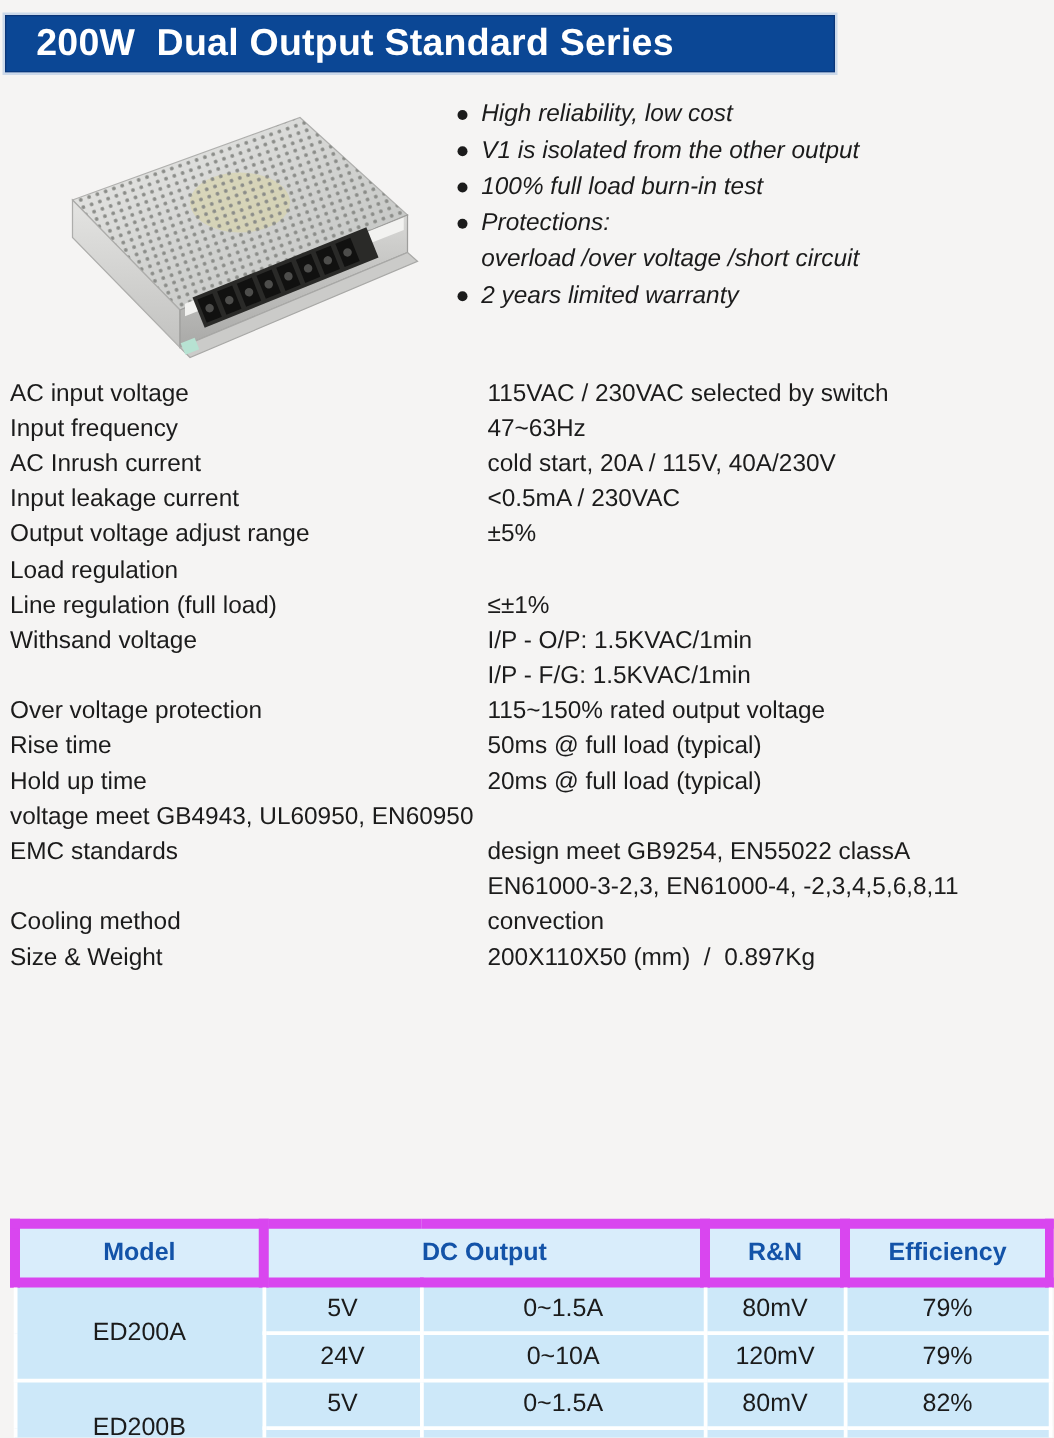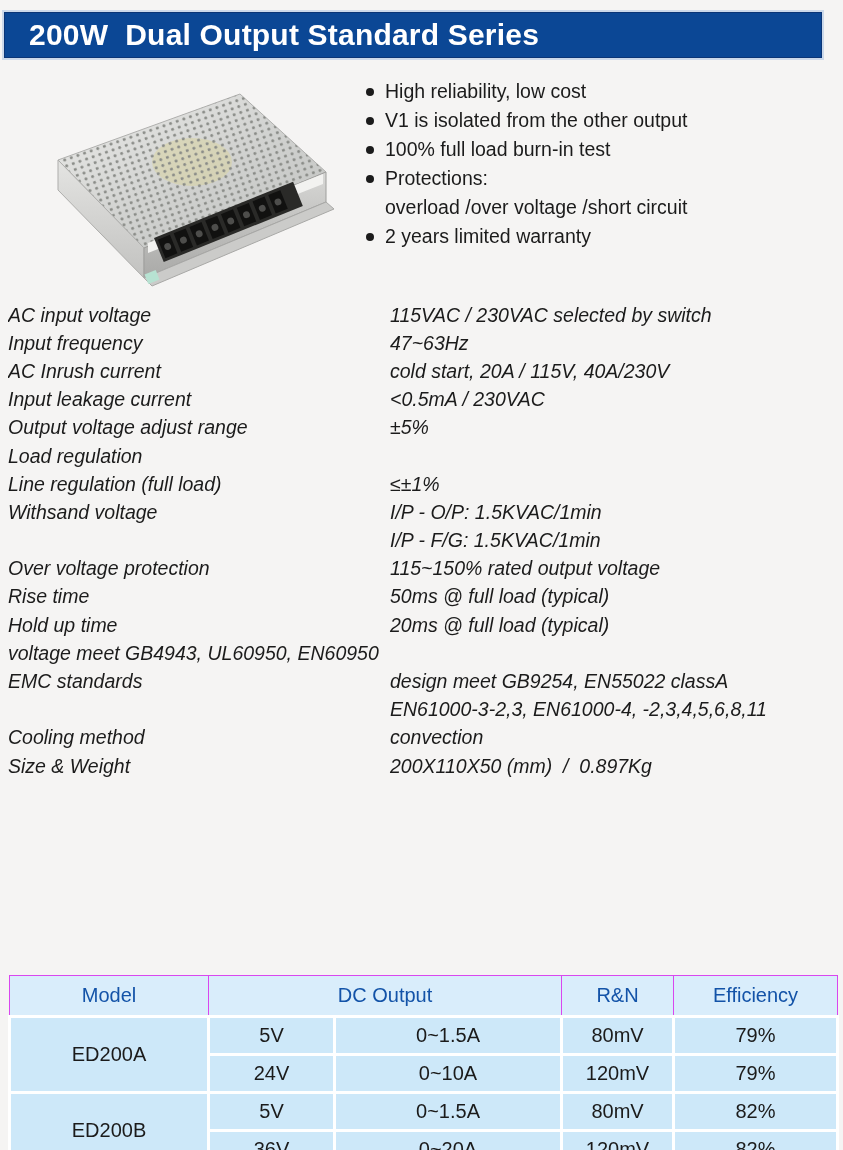--- a/index.html
+++ b/index.html
@@ -3,57 +3,57 @@
 <meta charset="utf-8">
 <style>
   html,body{margin:0;padding:0;}
   body{
     width:843px;height:1150px;position:relative;overflow:hidden;
     background:var(--page-bg,#f5f4f3);
     font-family:"Liberation Sans",sans-serif;color:#1b1b1b;
   }
   
   .banner{
-    position:absolute;left:4px;top:12px;width:818px;height:46px;box-sizing:border-box;
+    position:absolute;left:4px;top:12px;width:664px;height:46px;box-sizing:border-box;
     background:var(--banner-bg,#0b4795);
     border:1px solid #0a3577;outline:2px solid #ccd9ea;
     display:flex;align-items:center;
   }
   .banner-title{
     color:#ffffff;font-weight:bold;font-size:30px;padding-left:24px;
     white-space:pre;letter-spacing:.2px;
   }
   
   .photo{position:absolute;left:42px;top:80px;width:296px;height:214px;}
   
   .features{position:absolute;left:366px;top:77px;width:472px;margin:0;padding:0;list-style:none;}
   .feature-item{display:flex;font-size:19.5px;line-height:29px;}
   .bullet-dot{
     flex:0 0 auto;width:8px;height:8px;border-radius:50%;background:#1b1b1b;
     margin:11px 11px 0 0;
   }
-  .feature-text{white-space:pre-line;}
-  
-  .specs{position:absolute;left:8px;top:301px;width:828px;font-style:italic;}
+  .feature-text{white-space:pre-line;font-style:italic;}
+  
+  .specs{position:absolute;left:8px;top:301px;width:828px;}
   .spec-row{display:flex;align-items:center;height:28.2px;font-size:19.5px;}
   .spec-left{flex:0 0 382px;display:flex;align-items:center;overflow:hidden;}
   .spec-label{white-space:pre;padding-right:7px;}
   .spec-leader{
     flex:1;height:100%;
     background:radial-gradient(circle,#3a3a3a 1.5px,transparent 2px) 2px 55% / 9px 8px repeat-x;
   }
   .spec-leader.hidden{visibility:hidden;}
   .spec-value{white-space:pre;}
   
   .model-table{
     position:absolute;left:8px;top:975px;width:828px;
     border-collapse:collapse;table-layout:fixed;text-align:center;font-size:20px;
   }
   .model-table th{
-    height:37px;font-weight:normal;border:1px solid #d946ef;
+    height:37px;font-weight:bold;border:8px solid #d946ef;
     background:var(--table-header-bg,#d9edfb);color:var(--table-header-text,#1353a8);
   }
   .model-table td{
     height:33px;border:3px solid #ffffff;
     background:var(--table-row-bg,#cde8f9);color:#1b1b1b;
   }
 </style>
 </head>
 <body>
 

